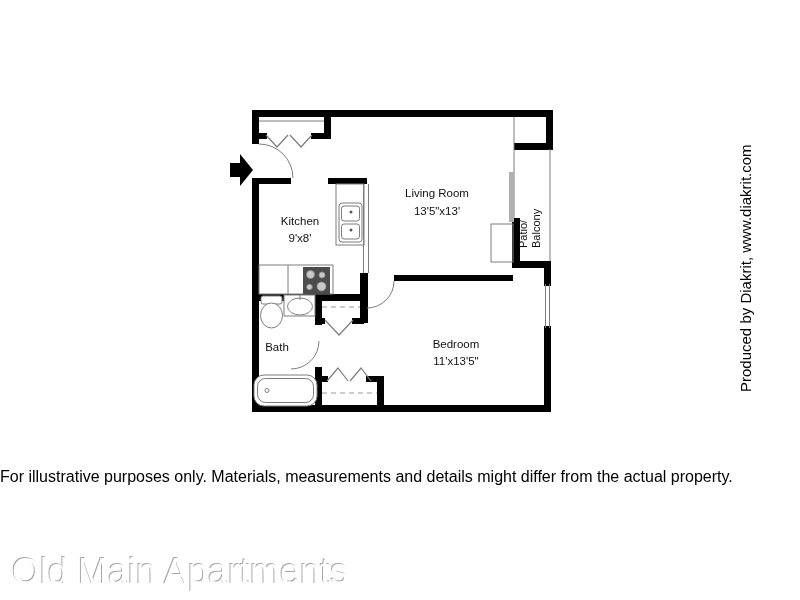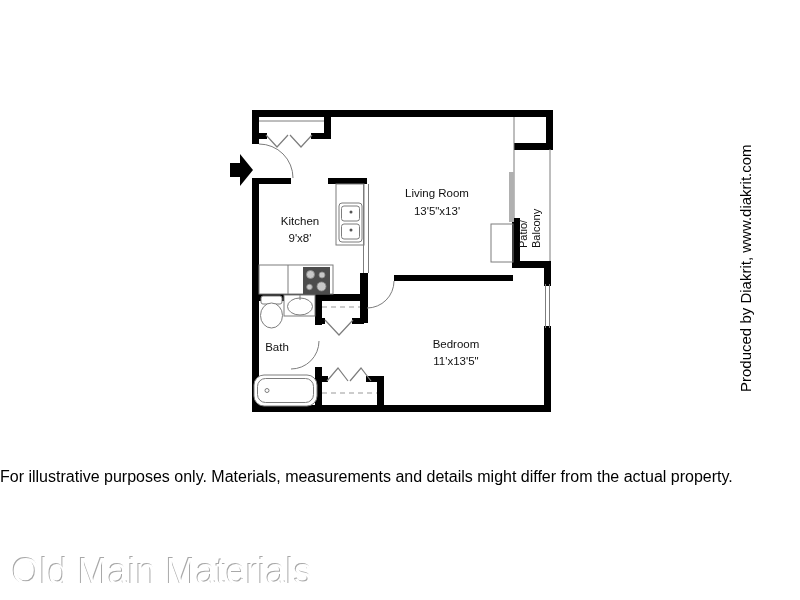--- a/index.html
+++ b/index.html
@@ -175,15 +175,15 @@
 
     <g transform="translate(527,248) rotate(-90)">
       <text x="0" y="0" class="patio-label">Patio/</text>
       <text x="0" y="13" class="patio-label">Balcony</text>
     </g>
 
     <text class="producer" transform="translate(751,392) rotate(-90)">Produced by Diakrit, www.diakrit.com</text>
   </svg>
 
   <div class="disclaimer">For illustrative purposes only.  Materials, measurements and details might differ from the actual property.</div>
-  <div class="page-title">Old Main Materials</div>
+  <div class="page-title">Old Main Apartments</div>
 
 </div>
 
 </body></html>

